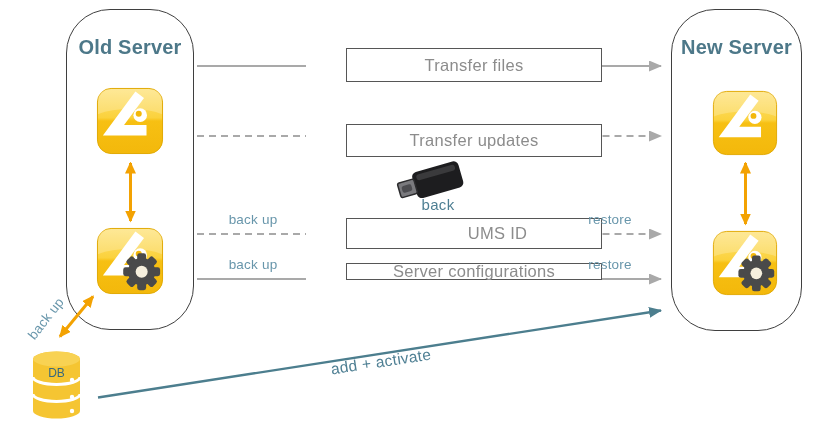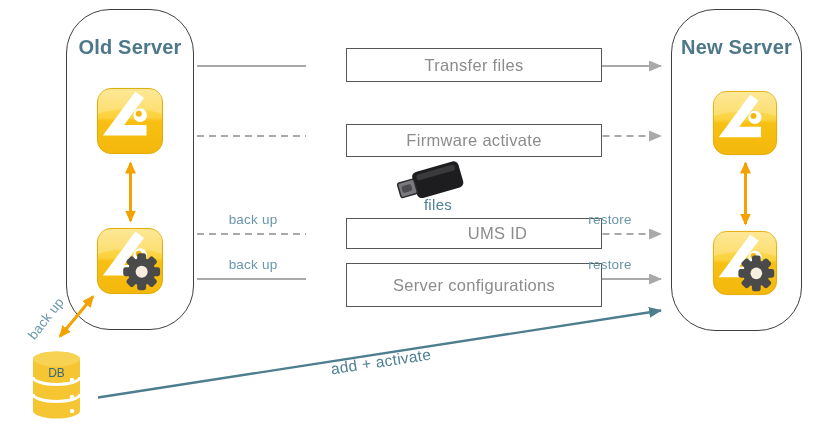--- a/index.html
+++ b/index.html
@@ -123,43 +123,43 @@
       <use href="#sym-igel"></use>
     </svg>
   <svg class="abs" style="left:712px;top:230px;" width="66" height="66" viewBox="0 0 70 70">
       <use href="#sym-igel-gear"></use>
     </svg>
 
   <div class="flow-box" style="top:48px;height:34px;">
     <span>Transfer files</span>
   </div>
   <div class="flow-box" style="top:124px;height:33px;">
-    <span>Firmware activate</span>
+    <span>Transfer updates</span>
   </div>
   <div class="flow-box" style="top:218px;height:31px;padding-left:47px;">
     <span>UMS ID</span>
   </div>
-  <div class="flow-box" style="top:263px;height:44px;">
+  <div class="flow-box" style="top:263px;height:17px;">
     <span>Server configurations</span>
   </div>
 
   <div class="small-lbl" style="left:203px;top:212px;width:100px;">back up</div>
   <div class="small-lbl" style="left:558px;top:212px;width:104px;">restore</div>
   <div class="small-lbl" style="left:203px;top:257px;width:100px;">back up</div>
   <div class="small-lbl" style="left:558px;top:257px;width:104px;">restore</div>
 
   <svg class="abs" style="left:390px;top:155px;" width="90" height="50" viewBox="0 0 90 50">
     <g transform="rotate(-16 45 26)">
       <rect x="24" y="12" width="48" height="27" rx="5" fill="#1d1d1f"></rect>
       <rect x="28" y="15" width="40" height="6" rx="3" fill="#3a3a3c"></rect>
       <rect x="8" y="18" width="17" height="15" rx="2" fill="#7a7a7e" stroke="#2b2b2d" stroke-width="1.5"></rect>
       <rect x="11" y="22" width="10" height="7" rx="2" fill="#4c4c50"></rect>
     </g>
   </svg>
-  <div class="teal-lbl" style="left:402px;top:196px;width:72px;">files</div>
+  <div class="teal-lbl" style="left:402px;top:196px;width:72px;">back</div>
 
   <div class="db-lbl" style="left:34px;top:366px;width:45px;">DB</div>
   <div class="small-lbl rot" style="left:0px;top:311px;width:92px;transform:rotate(-52deg);">back up</div>
 
   <div class="teal-lbl rot" style="left:316px;top:353px;width:130px;transform:rotate(-8.5deg);font-size:15.5px;">add + activate</div>
 
   <svg class="layer" width="830" height="425" viewBox="0 0 830 425">
     <line x1="93" y1="296.5" x2="60" y2="336.5" stroke="#f3a202" stroke-width="3" marker-start="url(#mOrangeS)" marker-end="url(#mOrangeE)"></line>
     <line x1="98" y1="397.5" x2="661" y2="310.5" stroke="#4c7e8e" stroke-width="2.4" marker-end="url(#mTeal)"></line>
   </svg>

